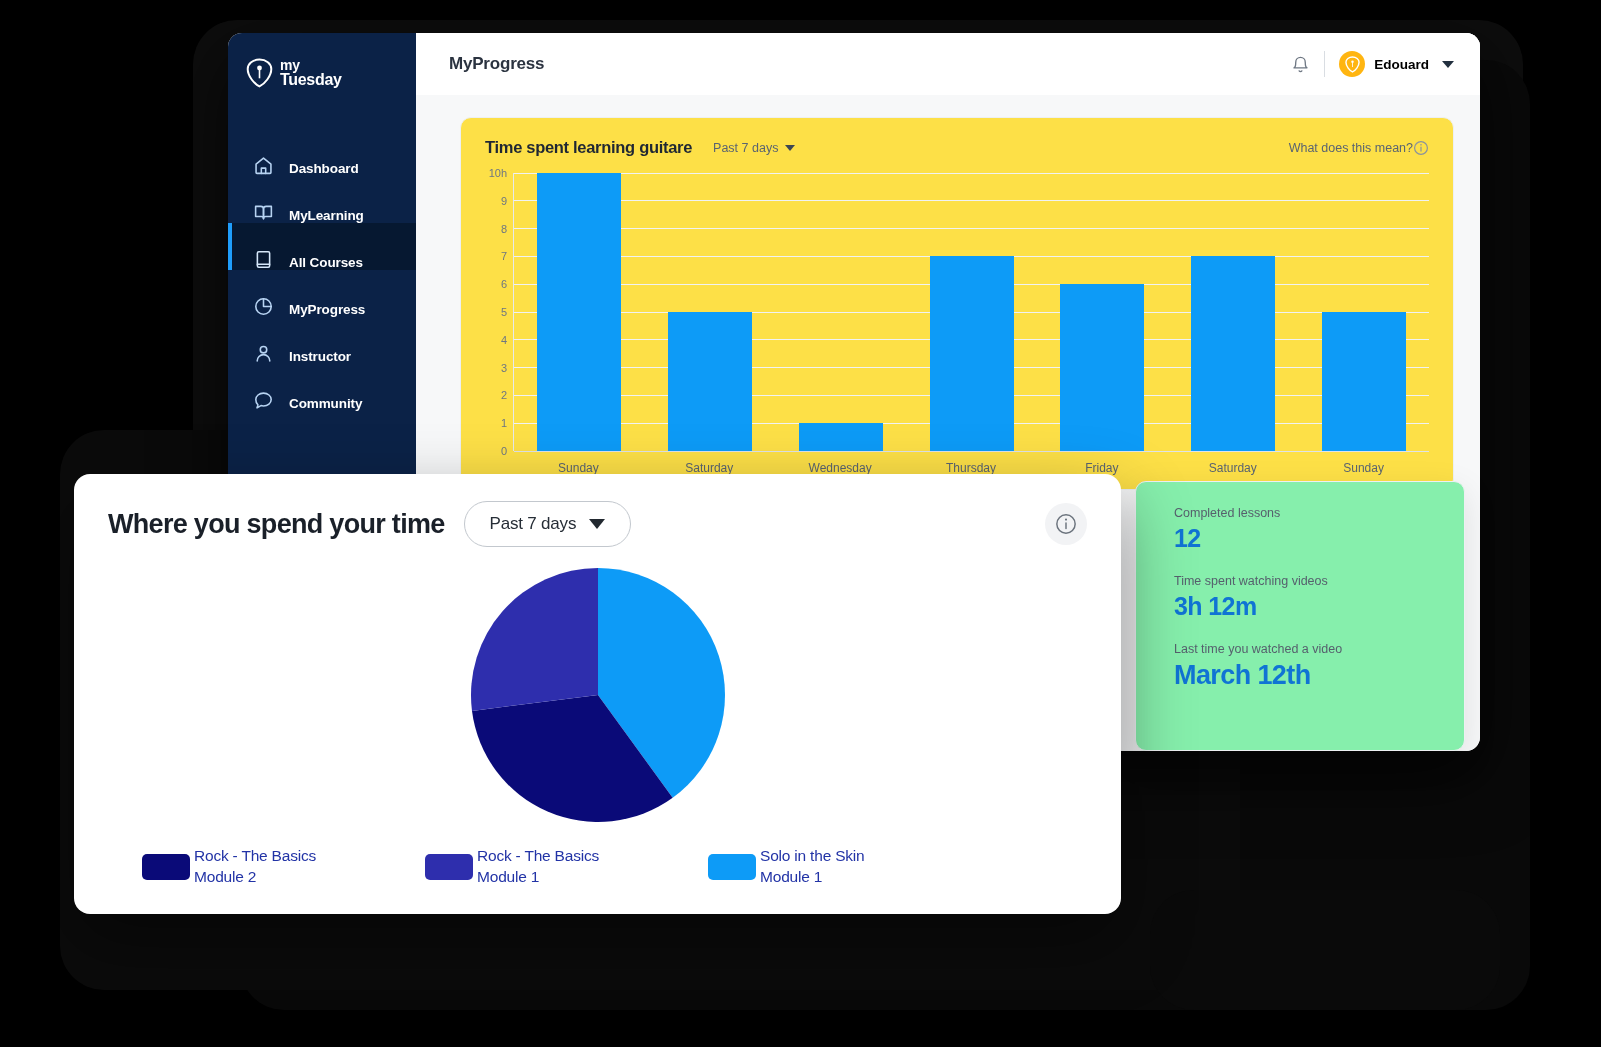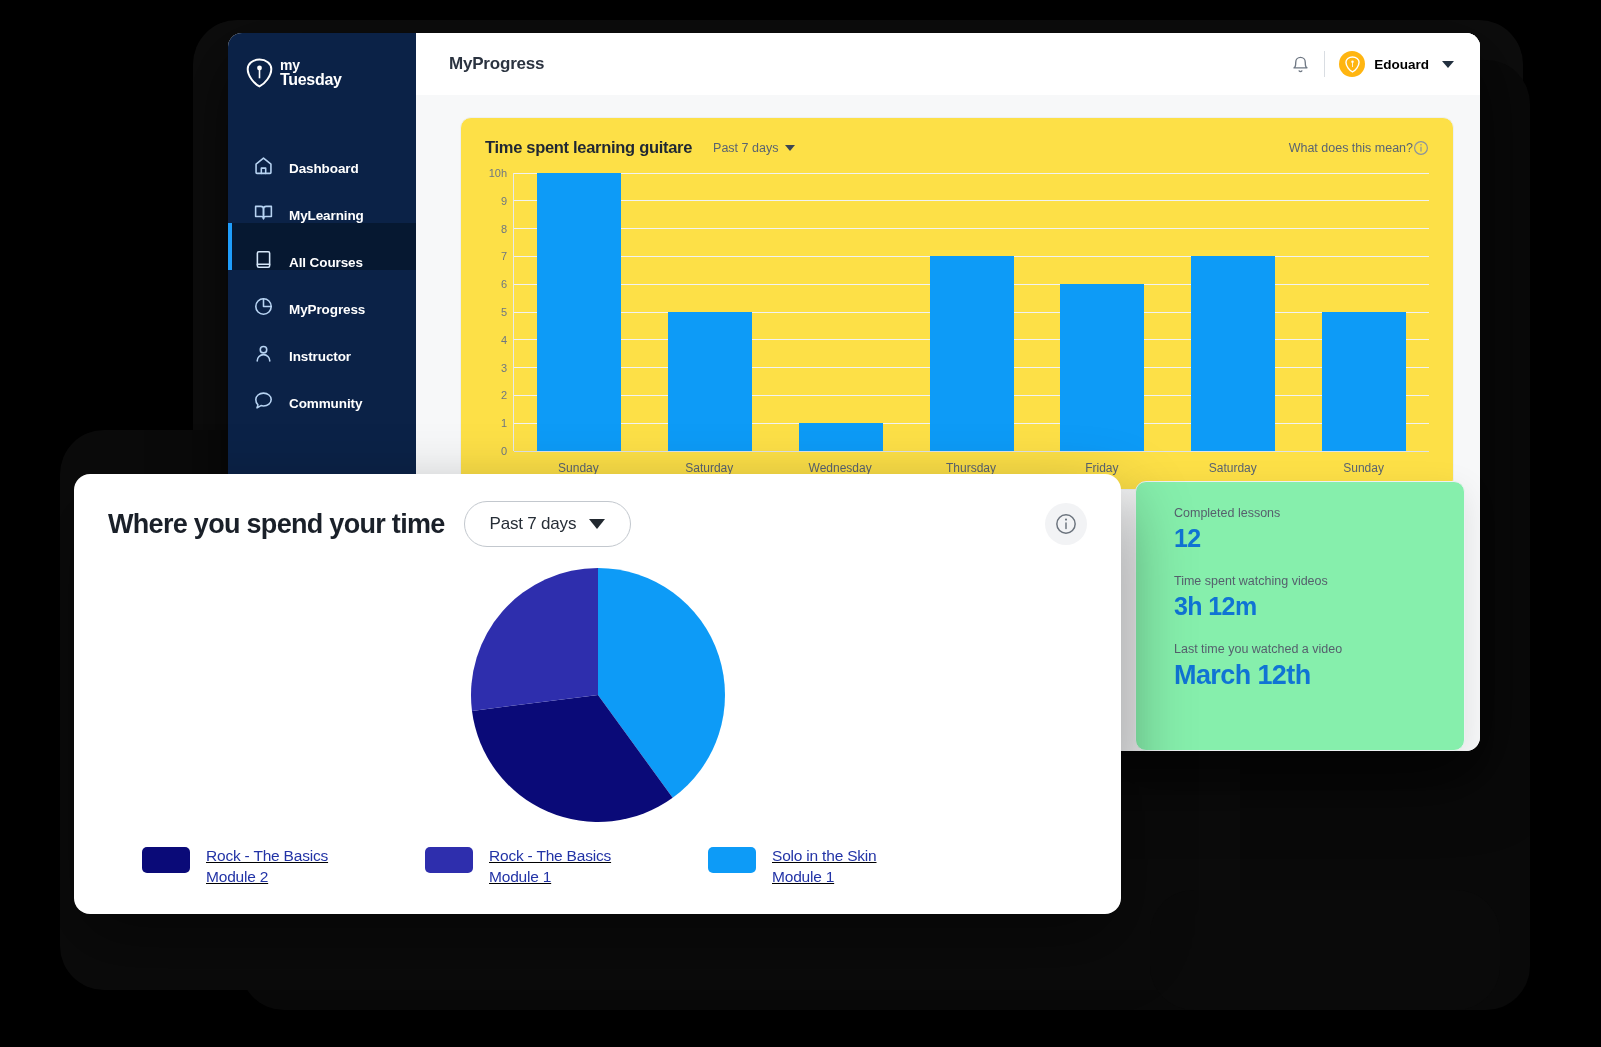--- a/index.html
+++ b/index.html
@@ -344,24 +344,23 @@
     margin-top: 20px;
   }
 
   .legend {
     display: flex;
     margin-top: 22px;
     padding-left: 34px;
   }
   .legend-item {
     display: flex;
-    align-items: flex-start;
-    gap: 16px;
+    align-items: center;
+    gap: 4px;
     width: 283px;
-    text-decoration: underline;
   }
   .swatch {
     width: 48px; height: 26px;
     border-radius: 5px;
     flex-shrink: 0;
     margin-top: 2px;
   }
   .legend-text {
     font-size: 15.5px;
     color: #2233a6;

